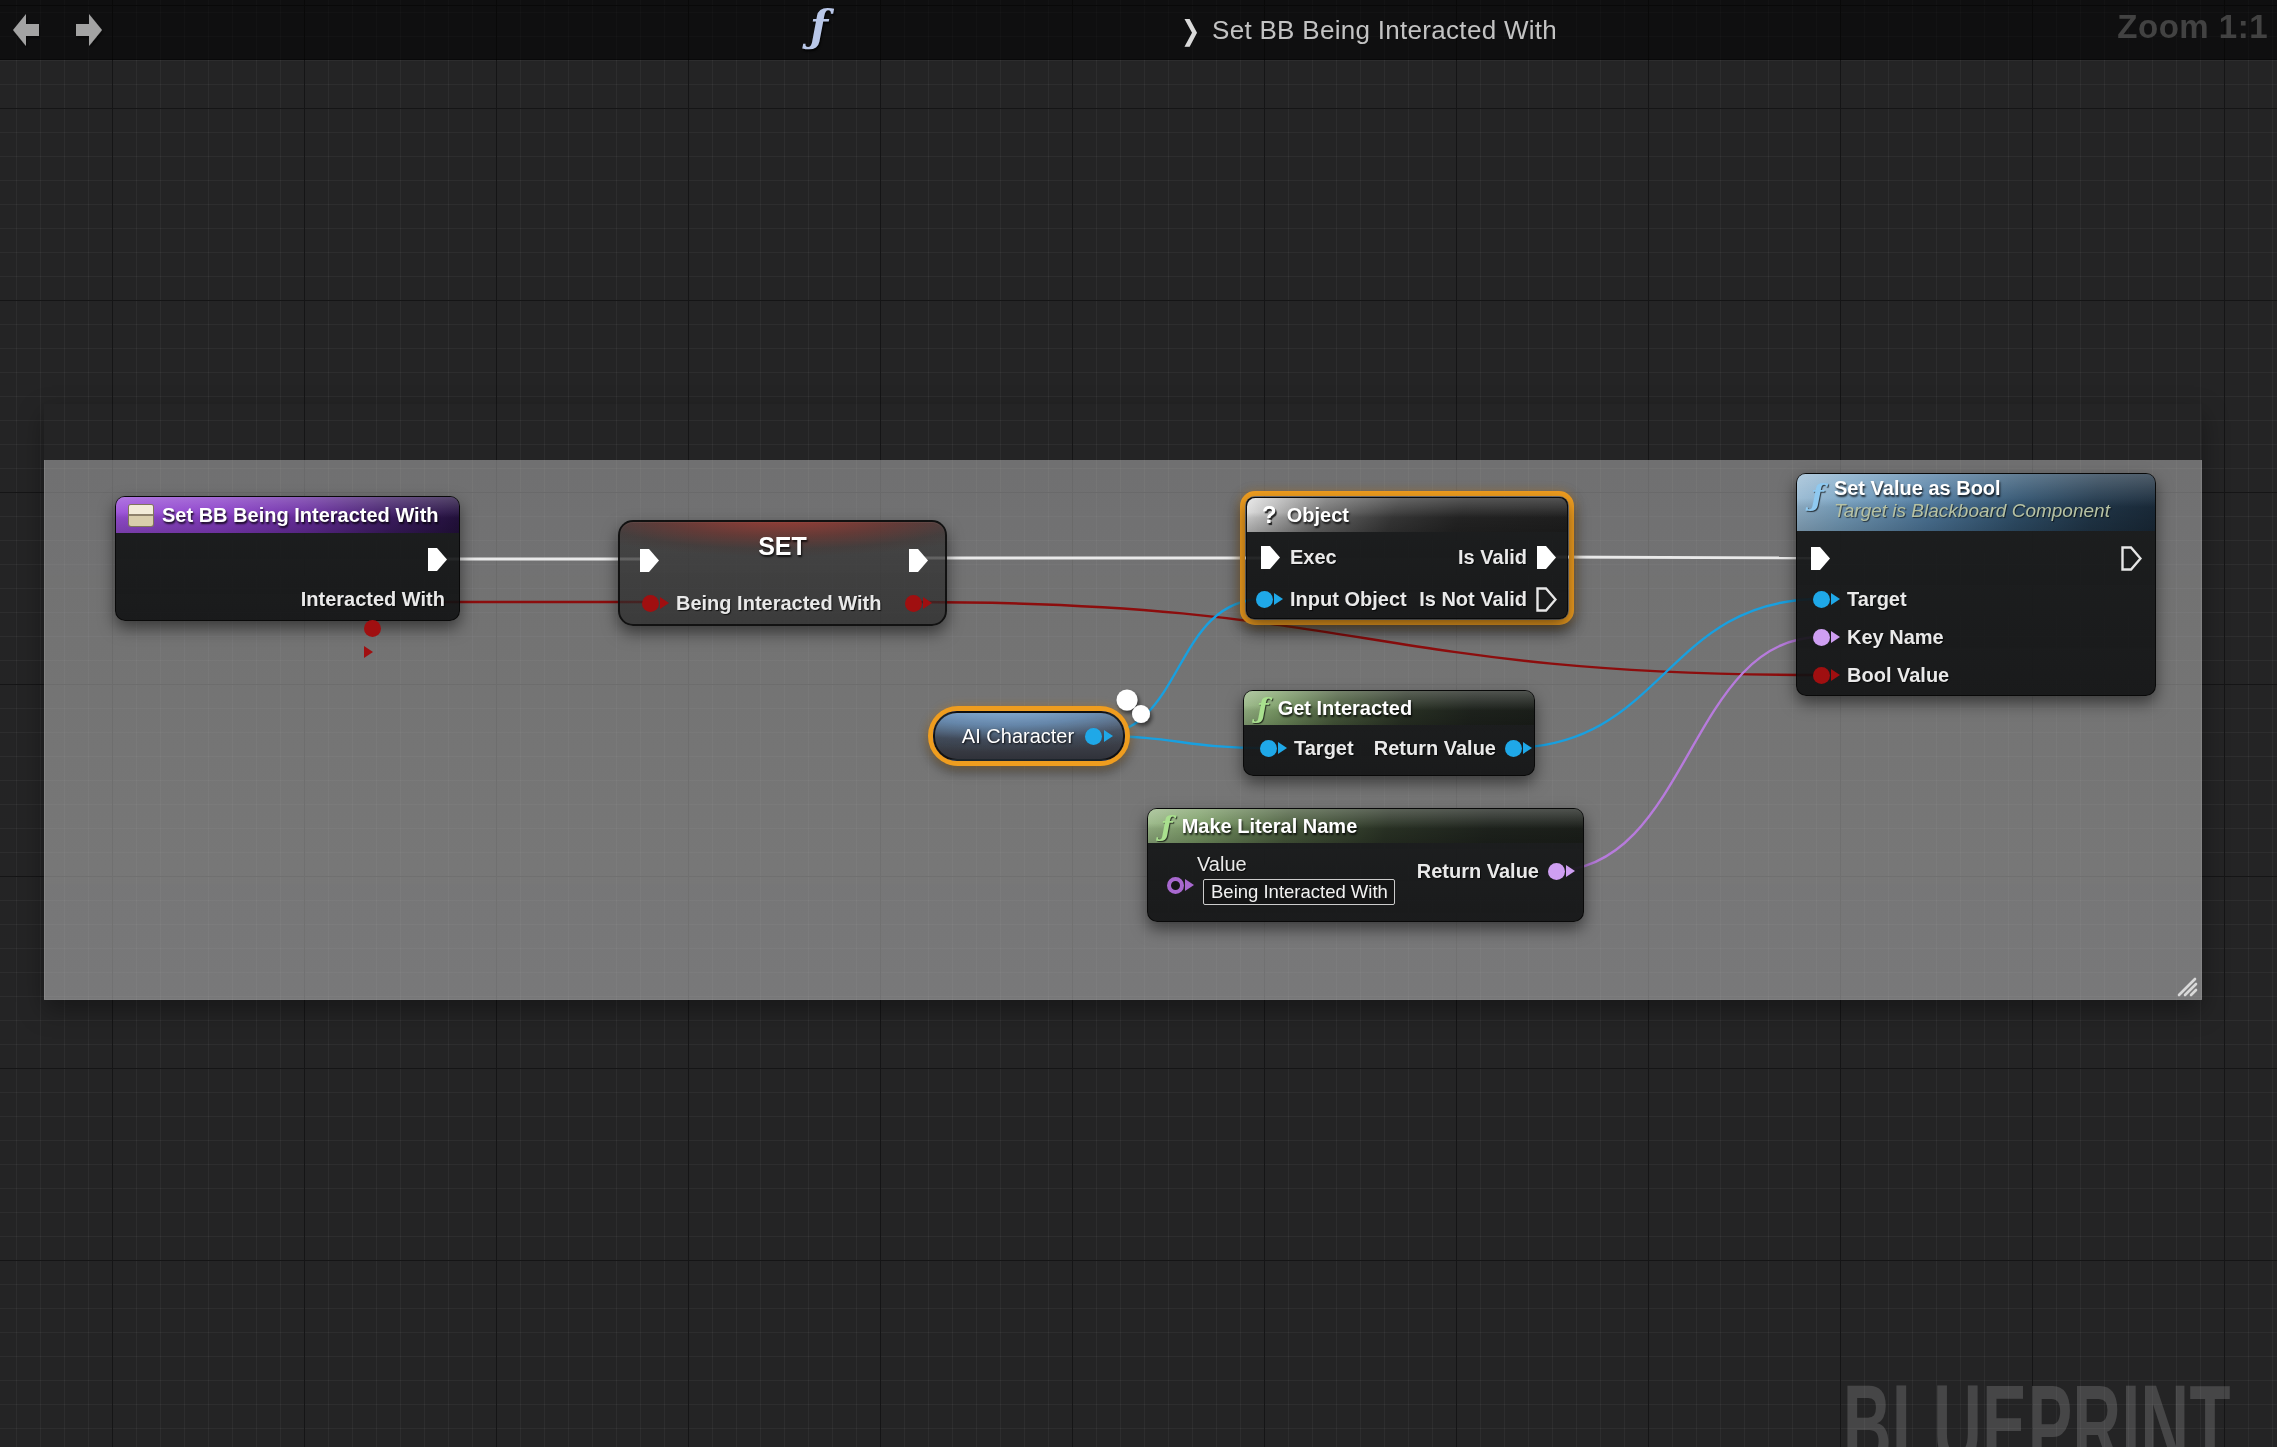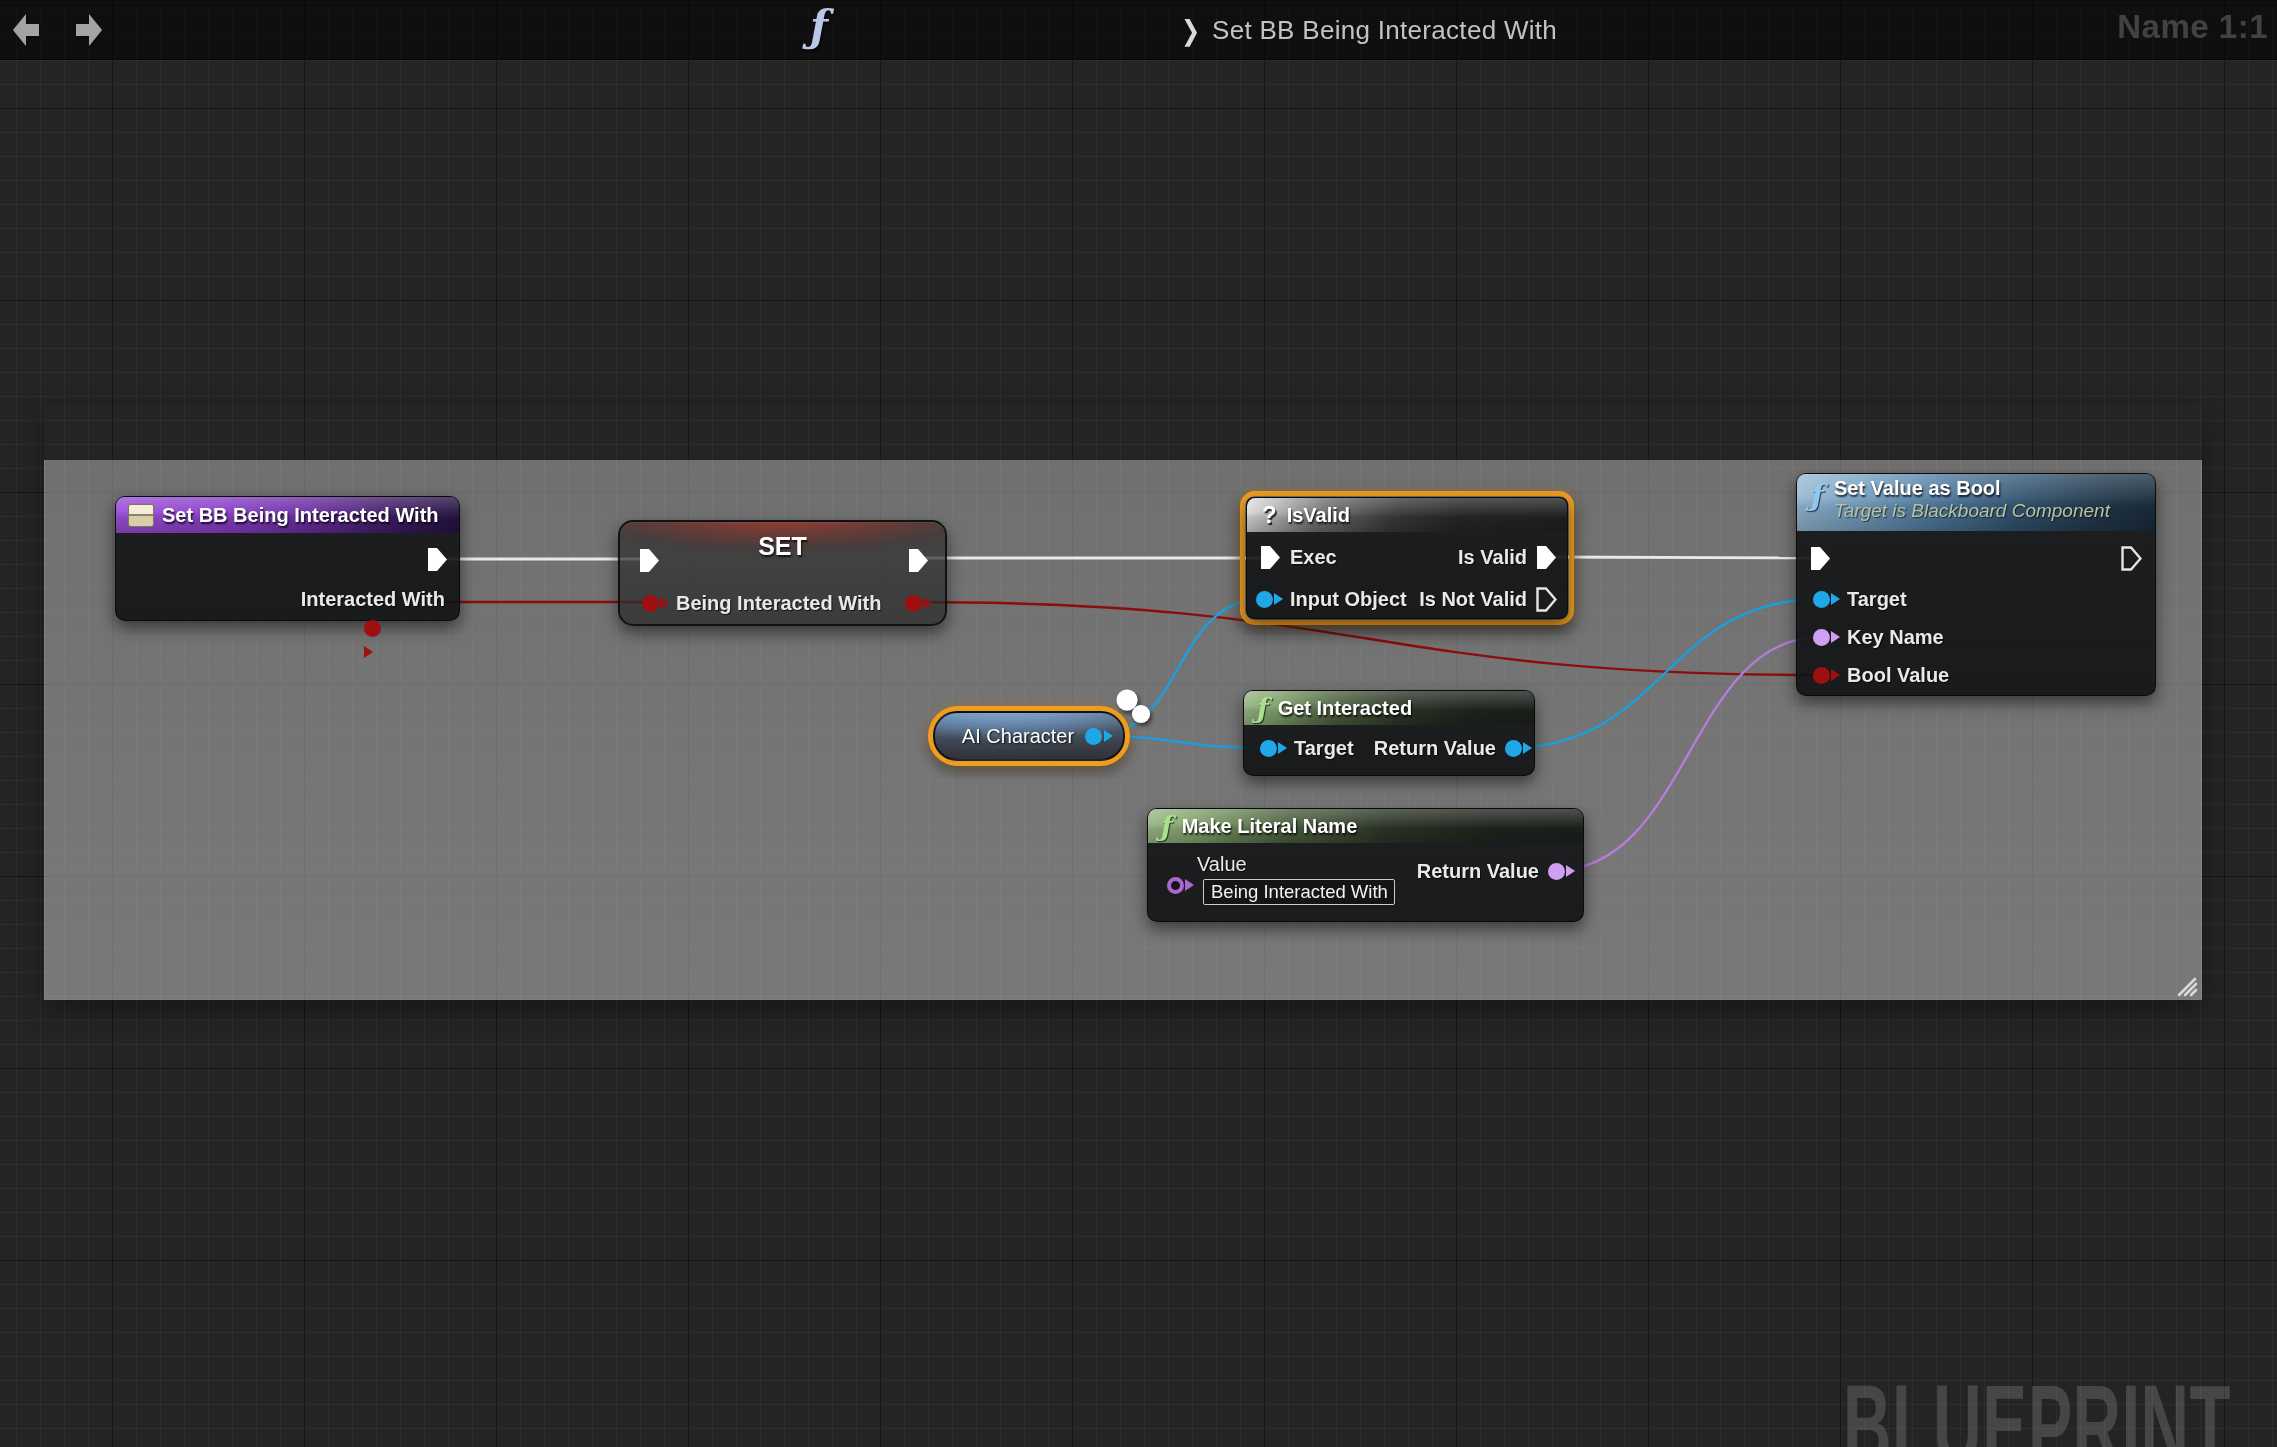--- a/index.html
+++ b/index.html
@@ -154,21 +154,21 @@
   #crumb-sep { left:1181px; color:#dadada; font-size:23px; transform:scaleY(1.2); }
   #crumb-cur { left:1212px; }
 </style>
 </head>
 <body>
 
 <div id="stage">
 
   <div class="graph-bg"></div>
 
-  <div class="zoom-indicator">Name 1:1</div>
+  <div class="zoom-indicator">Zoom 1:1</div>
 
   <div class="watermark">BLUEPRINT</div>
 
   <div class="comment">
     <div class="comment-body"></div>
     <div class="comment-resize">
       <svg width="24" height="24" viewBox="0 0 24 24">
         <g stroke="#d9d9d9" stroke-width="2.6" stroke-linecap="round">
           <line x1="4" y1="21" x2="20" y2="5"></line>
           <line x1="10" y1="21" x2="21" y2="10"></line>
@@ -230,21 +230,21 @@
       <span class="pdot" style="background:#a00f10;"></span>
       <span class="ptri" style="border-left-color:#a00f10;"></span>
     </div>
   </div>
 
   <div class="sel-frame" id="sel-isvalid"></div>
   <div class="node" id="node-isvalid">
     <div class="node-header">
       <span class="sheen"></span>
       <span class="q-glyph">?</span>
-      <span class="node-title">IsValid</span>
+      <span class="node-title">Object</span>
     </div>
     <div class="pin-row" style="left:13px; top:45px;">
       <svg class="exec-pin" width="21" height="25" viewBox="0 0 21 25">
         <path d="M1,1 h9 l10,11.5 l-10,11.5 h-9 z" fill="#ffffff"></path>
       </svg>
       <span class="pin-label">Exec</span>
     </div>
     <div class="pin-row" style="right:10px; top:45px;">
       <span class="pin-label">Is Valid</span>
       <svg class="exec-pin" width="21" height="25" viewBox="0 0 21 25">

